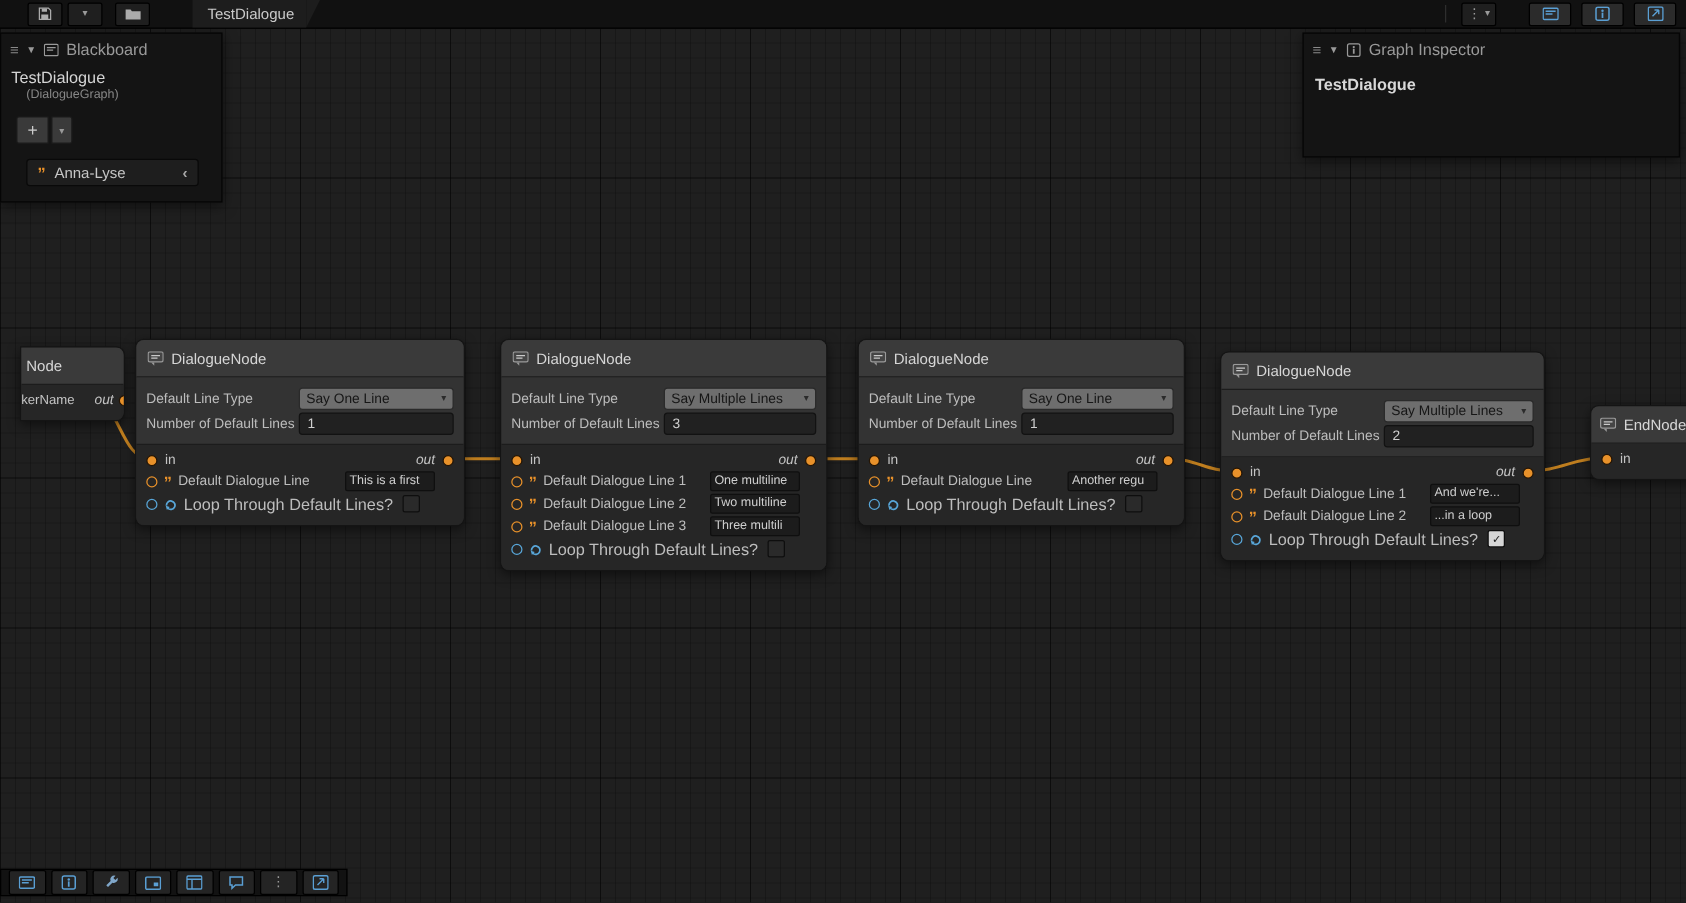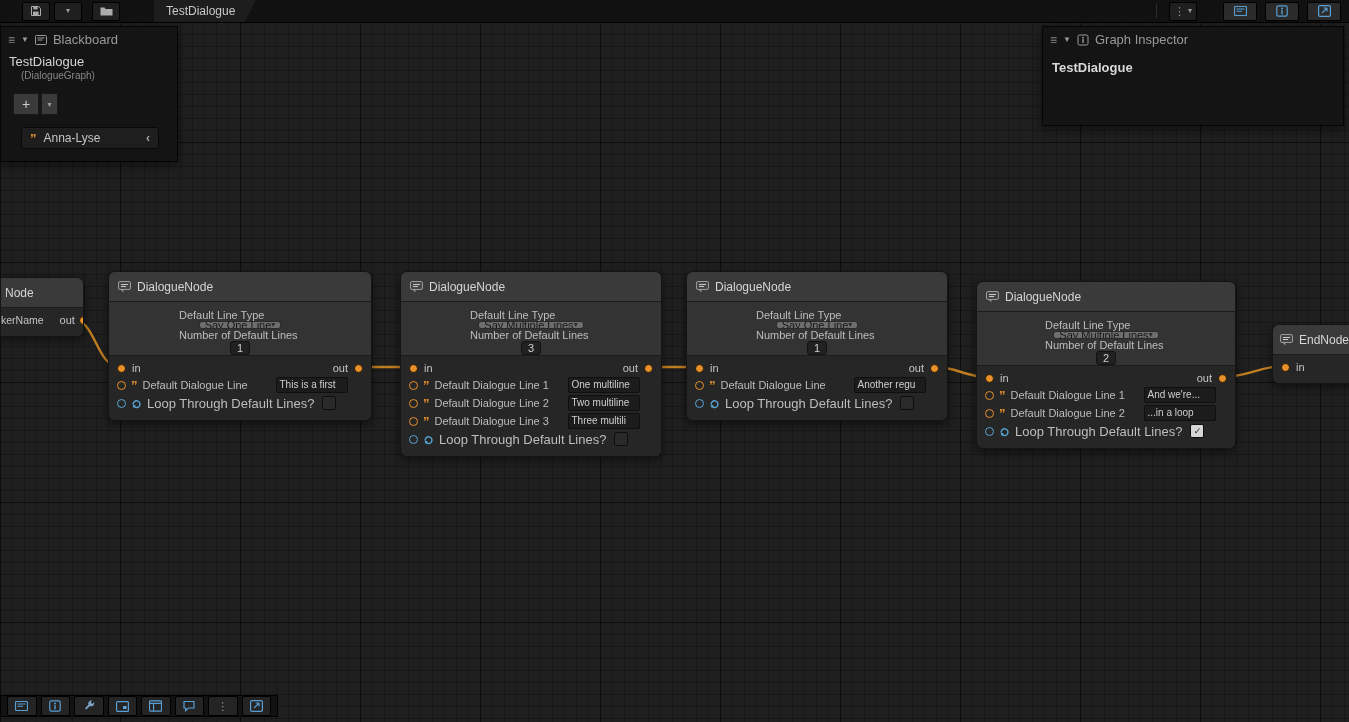--- a/index.html
+++ b/index.html
@@ -52,31 +52,31 @@
   .quote{color:#e8912a;font-weight:bold;font-size:13px;line-height:1;}
   .bb-field-name{font-size:12px;color:#c6c6c6;flex:1;}
   .chev{font-size:12px;color:#a8a8a8;font-weight:bold;}
   .gi-name{font-size:13px;font-weight:bold;color:#d8d8d8;padding:8px 9px;}
   
   .node{position:absolute;background:#2a2a2a;border:1px solid #141414;border-radius:7px;
     box-shadow:0 3px 9px rgba(0,0,0,.5);z-index:10;font-size:11px;overflow:hidden;}
   .node-title{display:flex;align-items:center;gap:6px;height:30px;padding:0 9px;background:#3a3a3a;
     color:#d6d6d6;font-size:12px;box-shadow:inset 0 -1px 0 #1c1c1c;}
   .node-props{background:#333333;padding:7px 8px;box-shadow:inset 0 -1px 0 #1c1c1c;}
-  .prop-row{display:flex;align-items:center;height:20px;flex-direction:column;}
+  .prop-row{display:flex;align-items:center;height:20px;}
   .plabel{flex:none;width:122px;color:#bdbdbd;font-size:11px;white-space:nowrap;overflow:hidden;}
   .dropdown{flex:1;height:16px;background:#6e6e6e;border:1px solid #2a2a2a;border-radius:3px;
     display:flex;align-items:center;padding:0 5px;color:#161616;font-size:11px;white-space:nowrap;overflow:hidden;justify-content:space-between;}
   .dd-arrow{margin-left:auto;font-size:8px;color:#2b2b2b;line-height:1;}
   .numfield{flex:1;height:16px;background:#212121;border:1px solid #121212;border-radius:3px;
     display:flex;align-items:center;padding:0 6px;color:#cfcfcf;font-size:11px;box-sizing:content-box;}
   .node-body{background:#262626;padding:4px 0 8px 0;}
   .io-row{display:flex;align-items:center;height:16px;padding:0 8px;}
   .io-left{display:flex;align-items:center;gap:6px;}
-  .io-right{margin-left:auto;display:flex;align-items:center;gap:6px;}
+  .io-right{margin-left:auto;display:flex;align-items:center;gap:6px;font-style:italic;}
   .port{width:9px;height:9px;border-radius:50%;box-sizing:border-box;flex:none;}
   .port.filled{background:#e8912a;border:1px solid #241505;}
   .port.hollow{border:1.5px solid #e8912a;background:transparent;}
   .port.bool{border-color:#58a6d8;}
   .port-label{color:#c4c4c4;font-size:11px;}
   .line-row{display:flex;align-items:center;height:18px;padding:0 8px;gap:5px;}
   .line-label{color:#bdbdbd;font-size:11px;width:128px;flex:none;white-space:nowrap;overflow:hidden;}
   .loop-label{color:#bdbdbd;font-size:13px;white-space:nowrap;}
   .textfield{width:64px;height:14px;background:#1c1c1c;border:1px solid #0f0f0f;border-radius:2px;
     color:#cfcfcf;font-size:10px;line-height:14px;padding:0 3px;white-space:nowrap;overflow:hidden;flex:none;}
@@ -101,21 +101,21 @@
   <div class="gridbg"></div>
 
   <svg class="wires" width="1349" height="722">
     <path d="M72,319 C96,319 96,367 120,367" fill="none" stroke-width="2.4" stroke="#bf7e1f"></path>
     <path d="M358,367 C382,367 388,367 412,367" fill="none" stroke-width="2.4" stroke="#bf7e1f"></path>
     <path d="M648,367 C672,367 674,367 698,367" fill="none" stroke-width="2.4" stroke="#bf7e1f"></path>
     <path d="M934,367 C958,367 964,377 988,377" fill="none" stroke-width="2.4" stroke="#bf7e1f"></path>
     <path d="M1222,377 C1248,377 1260,366 1284,366" fill="none" stroke-width="2.4" stroke="#bf7e1f"></path>
   </svg>
 
-  <div class="node" style="left:0;top:277px;width:82px;border-radius:0 7px 7px 0;">
+  <div class="node" style="left:16px;top:277px;width:82px;border-radius:0 7px 7px 0;">
     <div class="node-title" style="padding:0 4px;">
       <span>Node</span>
     </div>
     <div class="node-body">
       <div class="io-row" style="padding:0 5px 0 0;gap:16px;">
         <span class="port-label" style="font-size:10.5px;">kerName</span>
         <span class="io-right" style="gap:4px;">
           <span class="port-label">out</span>
           <span class="port filled"></span>
         </span>

